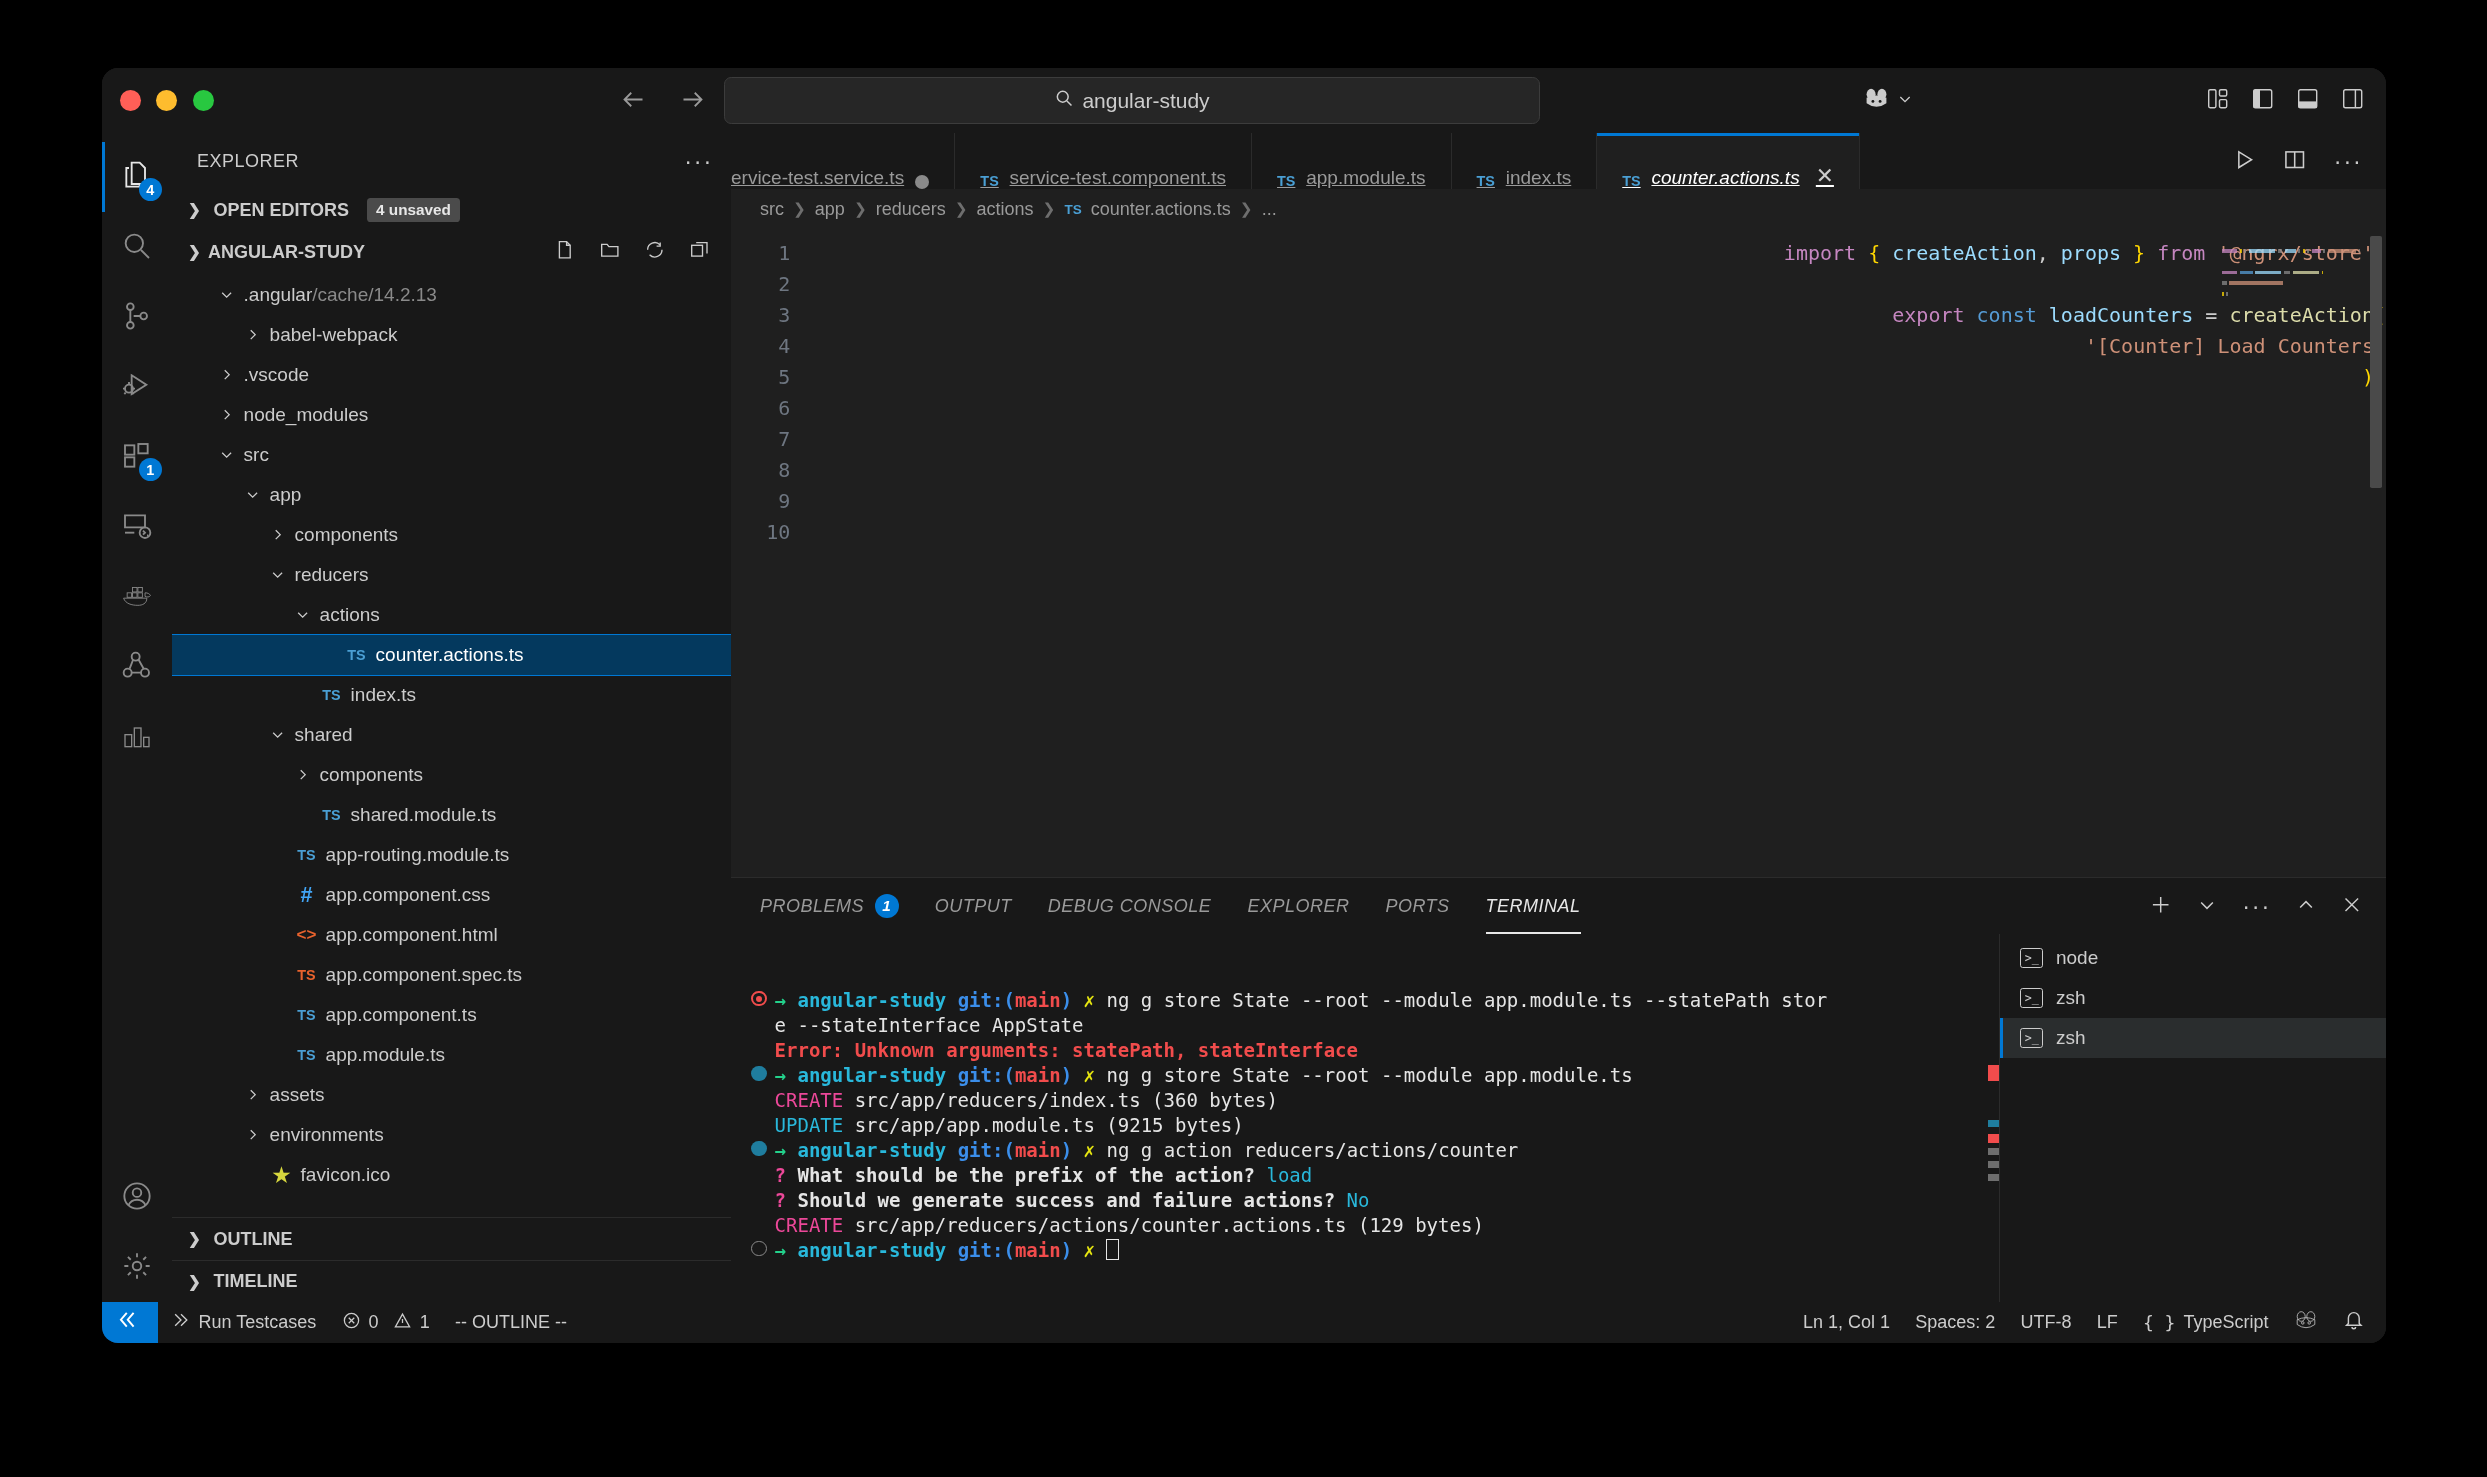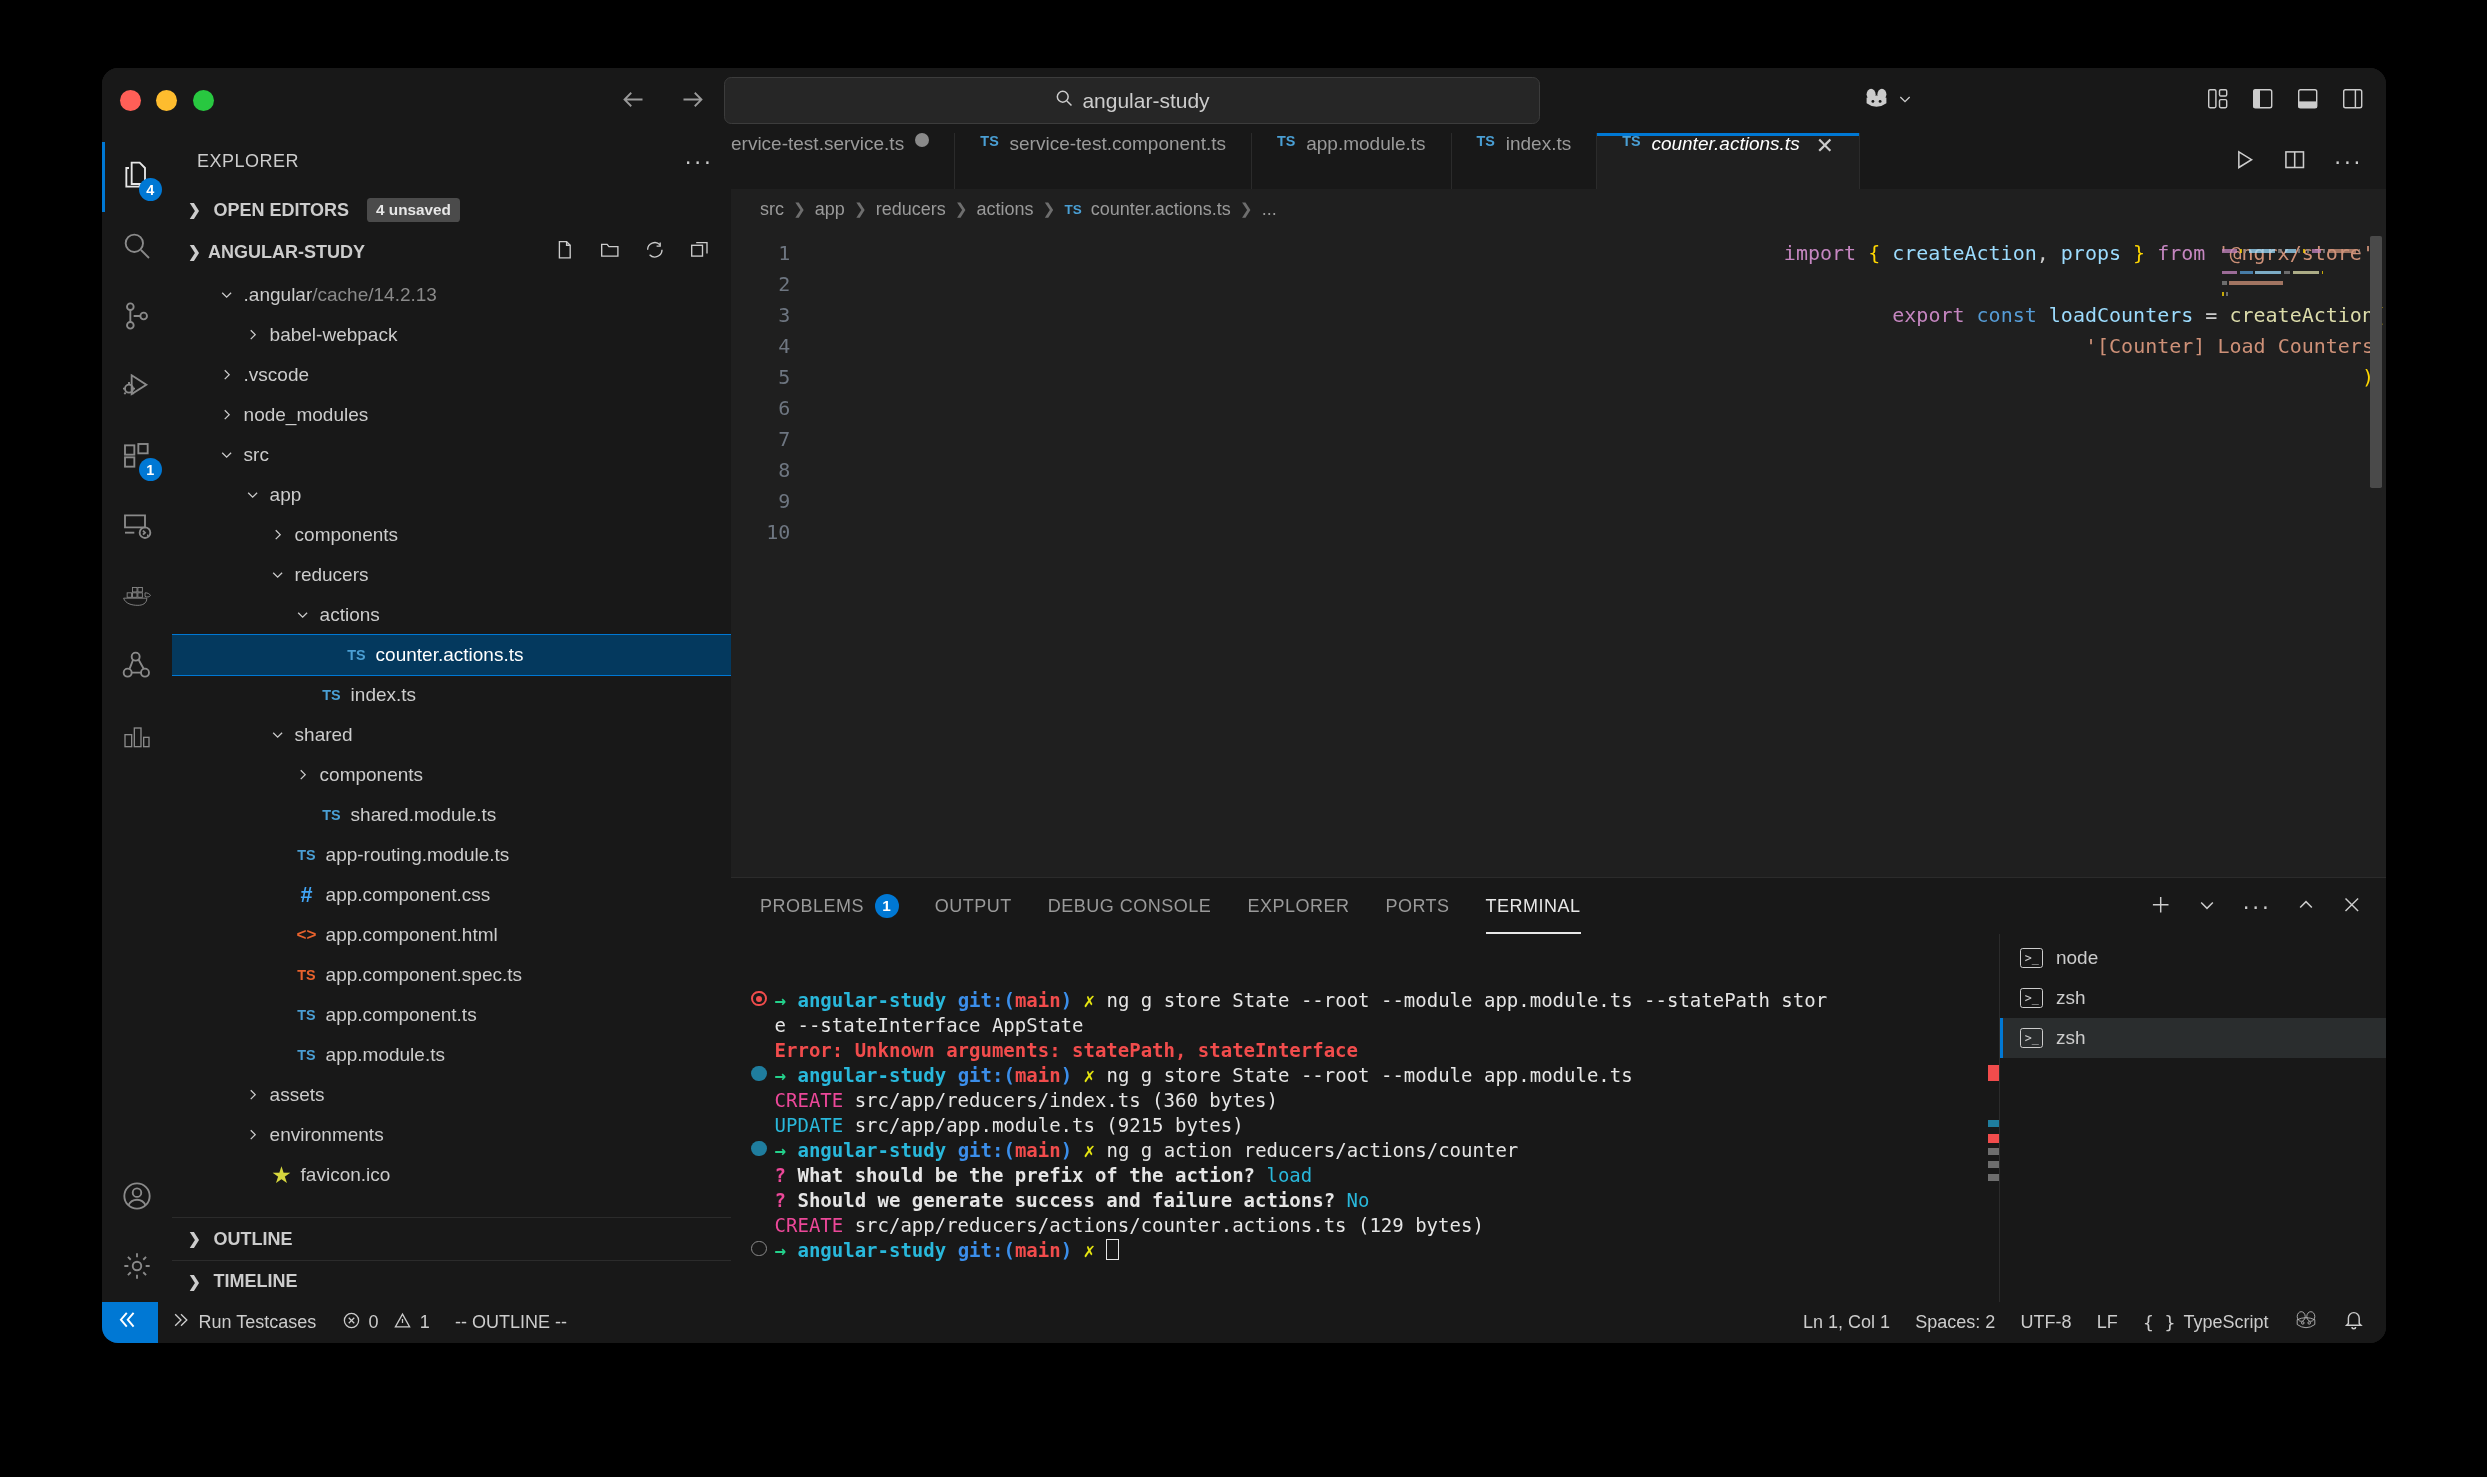--- a/index.html
+++ b/index.html
@@ -76,23 +76,23 @@
   .ficon.html { color:#e8622d; font-size:17px; }
   .ficon.star { color:#d7d73e; font-size:20px; }
   .name { padding-left:3.6px; }
   .dimpath { color:#8a8a8a; }
   .sb-bottom { border-top:0.9px solid #2b2b2b; }
   .sb-bottom .section-row { border-bottom:0; }
 
   
   .editorarea { flex:1; display:flex; flex-direction:column; background:#1f1f1f; min-width:0; }
   .tabsbar { height:56px; background:#181818; display:flex; align-items:stretch; flex:0 0 56px; }
-  .tab { display:flex; align-items:flex-start; gap:10.8px; padding:0 25px; background:#181818;
+  .tab { display:flex; align-items:flex-end; gap:10.8px; padding:0 25px; background:#181818;
     color:#9a9a9a; font-size:19px; border-right:0.9px solid #2b2b2b; position:relative;
-    white-space:nowrap; }
+    white-space:nowrap;text-decoration:underline; }
   .tab.active { background:#1f1f1f; color:#ffffff; font-style:italic; }
   .tab.active::before { content:""; position:absolute; left:0; right:0; top:0; height:2.7px;
     background:#0078d4; }
   .tab .tsmark { color:#4a9fd4; font-size:14.4px; font-weight:bold; font-style:normal; }
   .tab .dirty { width:14.4px; height:14.4px; border-radius:50%; background:#8a8a8a; }
   .tab .xclose { color:#cccccc; font-size:21.6px; font-style:normal; margin-left:5.4px; }
   .tabs-right { margin-left:auto; display:flex; align-items:center; gap:27px; padding:0 23.4px; }
   .tabs-right svg { stroke:#cccccc; fill:none; }
   .tabs-right .dots { color:#cccccc; font-size:23.4px; letter-spacing:1.8px; }
   .tab.clipped { padding-left:0; }
@@ -120,21 +120,21 @@
   .mmseg { display:inline-block; height:3.6px; margin-right:2.7px; vertical-align:middle; }
   .vscroll { position:absolute; right:3.6px; top:7.2px; width:12.6px; height:252px;
     background:#4a4a4a; border-radius:1.8px; }
 
   
   .panel { height:425px; flex:0 0 425px; background:#181818; display:flex;
     flex-direction:column; border-top:0.9px solid #2b2b2b; }
   .paneltabs { height:56px; display:flex; align-items:center; padding-left:29px; gap:36px;
     flex:0 0 56px; }
   .ptab { color:#9a9a9a; font-size:18px; letter-spacing:0.5px; display:flex; align-items:center;
-    gap:10.8px; height:56px; position:relative; }
+    gap:10.8px; height:56px; position:relative;font-style:italic; }
   .ptab.active { color:#e7e7e7; }
   .ptab.active::after { content:""; position:absolute; left:0; right:0; bottom:0; height:1.8px;
     background:#e7e7e7; }
   .pbadge { min-width:24px; height:24px; border-radius:12.6px; background:#0078d4; color:#fff;
     font-size:15.3px; font-weight:bold; display:flex; align-items:center; justify-content:center;
     padding:0 6.3px; }
   .panel-actions { margin-left:auto; display:flex; align-items:center; gap:25px; padding-right:23.4px; }
   .panel-actions svg { stroke:#cccccc; fill:none; }
 
   .panelbody { flex:1; display:flex; min-height:0; }

